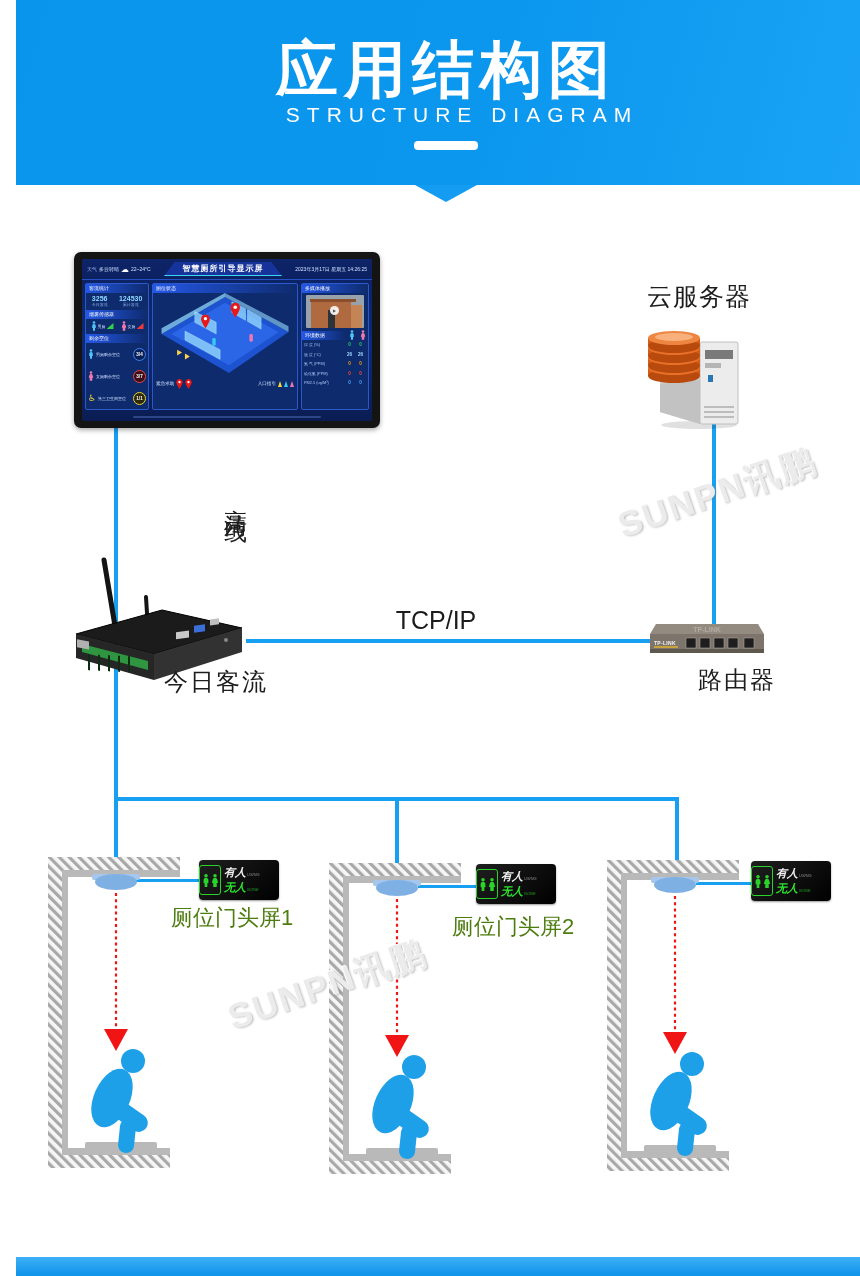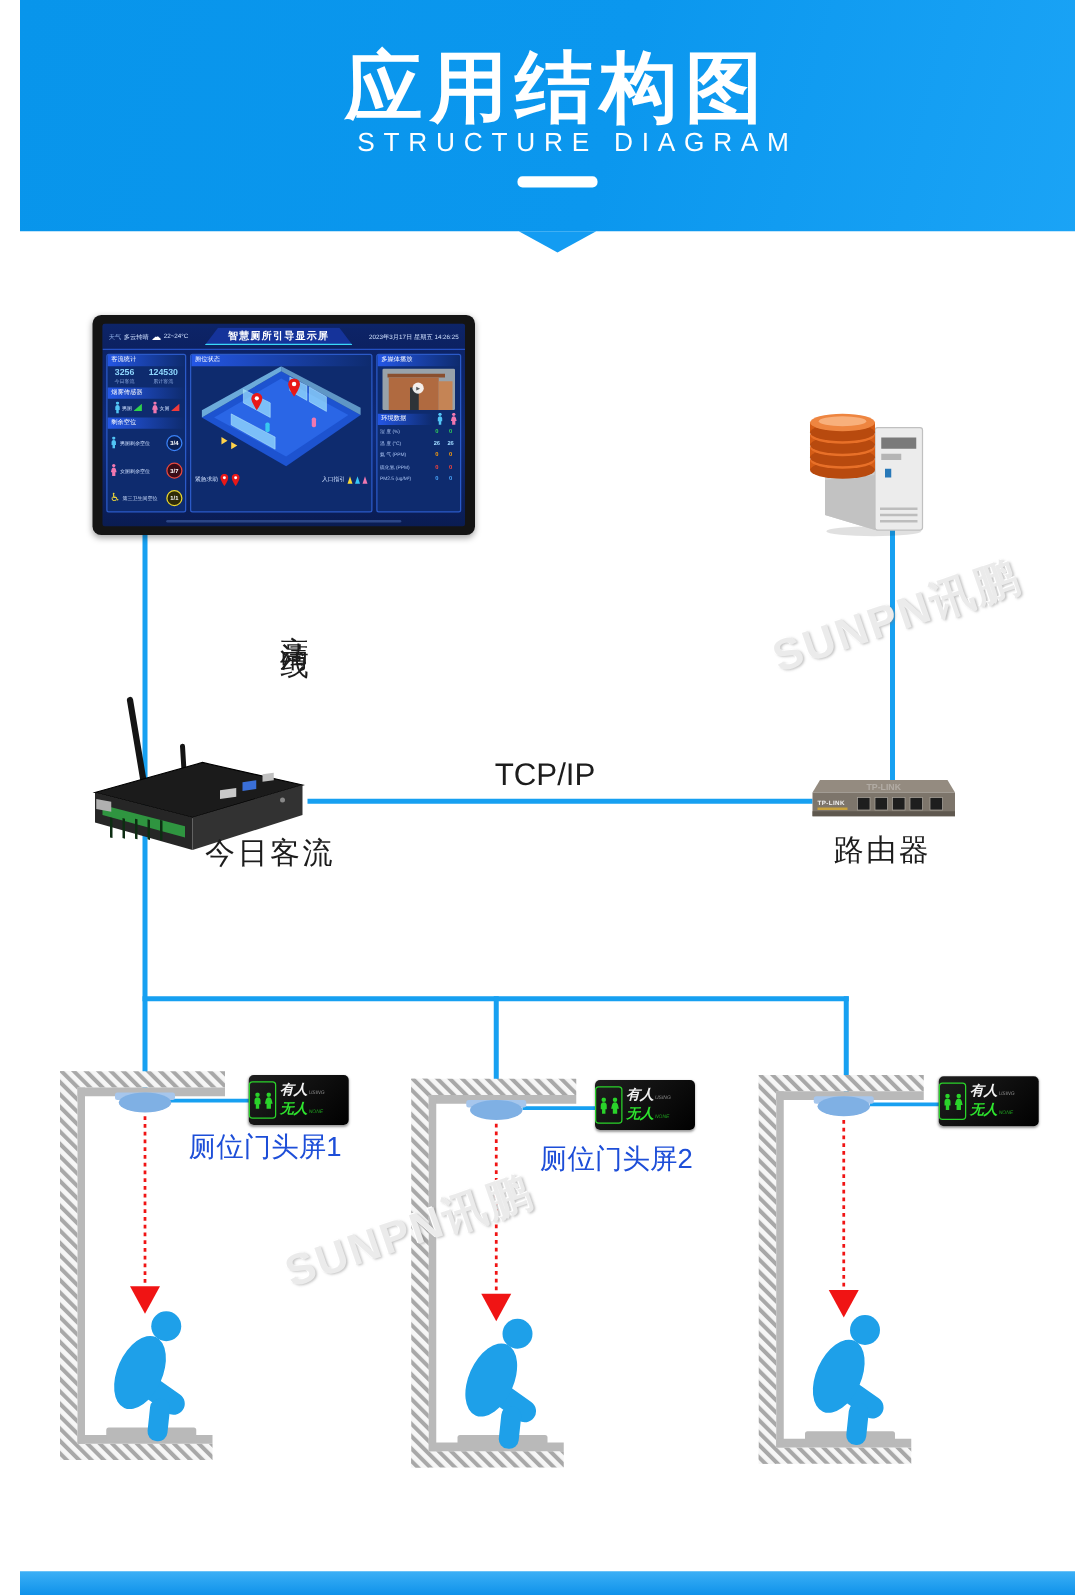--- a/index.html
+++ b/index.html
@@ -21,22 +21,22 @@
 
   
   .cable { position:absolute; background:#17A0F1; z-index:1; }
 
   
   .node-label { position:absolute; color:#1c1c1c; text-align:center; z-index:4; }
   .lbl-cloud   { left:613px; top:280px; width:140px; font-size:25px; letter-spacing:1px; }
   .lbl-hd      { left:205px; top:490px; font-size:23px; writing-mode:vertical-rl; letter-spacing:6px; }
   .lbl-tcp     { left:350px; top:606px; width:140px; font-size:25px; }
   .lbl-term    { left:130px; top:666px; width:140px; font-size:24px; letter-spacing:2px; }
-  .lbl-router  { left:620px; top:664px; width:140px; font-size:24px; letter-spacing:2px; }
-  .stall-label { position:absolute; width:162px; text-align:left; font-size:22px; color:#1d4ed8; z-index:4; }
+  .lbl-router  { left:620px; top:664px; width:140px; font-size:24px; letter-spacing:2px;text-align:right; }
+  .stall-label { position:absolute; width:162px; text-align:center; font-size:22px; color:#4d7c0f; z-index:4; }
 
   
   .wm { position:absolute; font-size:35px; font-weight:bold; letter-spacing:2px;
         color:#ebebeb; text-shadow:-1px -1px 0 #ffffff, 1px 1px 2px rgba(120,120,120,.45);
         transform:rotate(-19deg); z-index:6; pointer-events:none; white-space:nowrap; }
 
   
   .monitor { position:absolute; left:58px; top:252px; width:306px; height:176px;
              background:#141414; border-radius:7px; padding:7px 8px; z-index:2;
              box-shadow:0 2px 5px rgba(0,0,0,.35); }
@@ -320,20 +320,21 @@
             <span class="ev c-blue">0</span>
           </div>
         </div>
       </div>
       <div class="m-marquee">
           <i></i>
         </div>
     </div>
   </div>
 
+  <div class="node-label lbl-cloud">云服务器</div>
   <svg class="device" style="left:628px;top:322px;width:105px;height:108px" viewBox="0 0 105 108">
     <ellipse cx="55" cy="103" rx="38" ry="4" fill="rgba(0,0,0,.12)"></ellipse>
     <polygon points="16,34 56,20 56,102 16,90" fill="#cfcfcf"></polygon>
     <polygon points="16,62 56,58 56,102 16,90" fill="#c2c2c2"></polygon>
     <rect x="56" y="20" width="38" height="82" rx="2" fill="#ececec" stroke="#c0c0c0" stroke-width="1"></rect>
     <rect x="61" y="28" width="28" height="9" fill="#7a7a7a"></rect>
     <rect x="61" y="41" width="16" height="5" fill="#b5b5b5"></rect>
     <rect x="64" y="53" width="5" height="7" fill="#2878b8"></rect>
     <rect x="60" y="84" width="30" height="2" fill="#bdbdbd"></rect>
     <rect x="60" y="89" width="30" height="2" fill="#bdbdbd"></rect>

